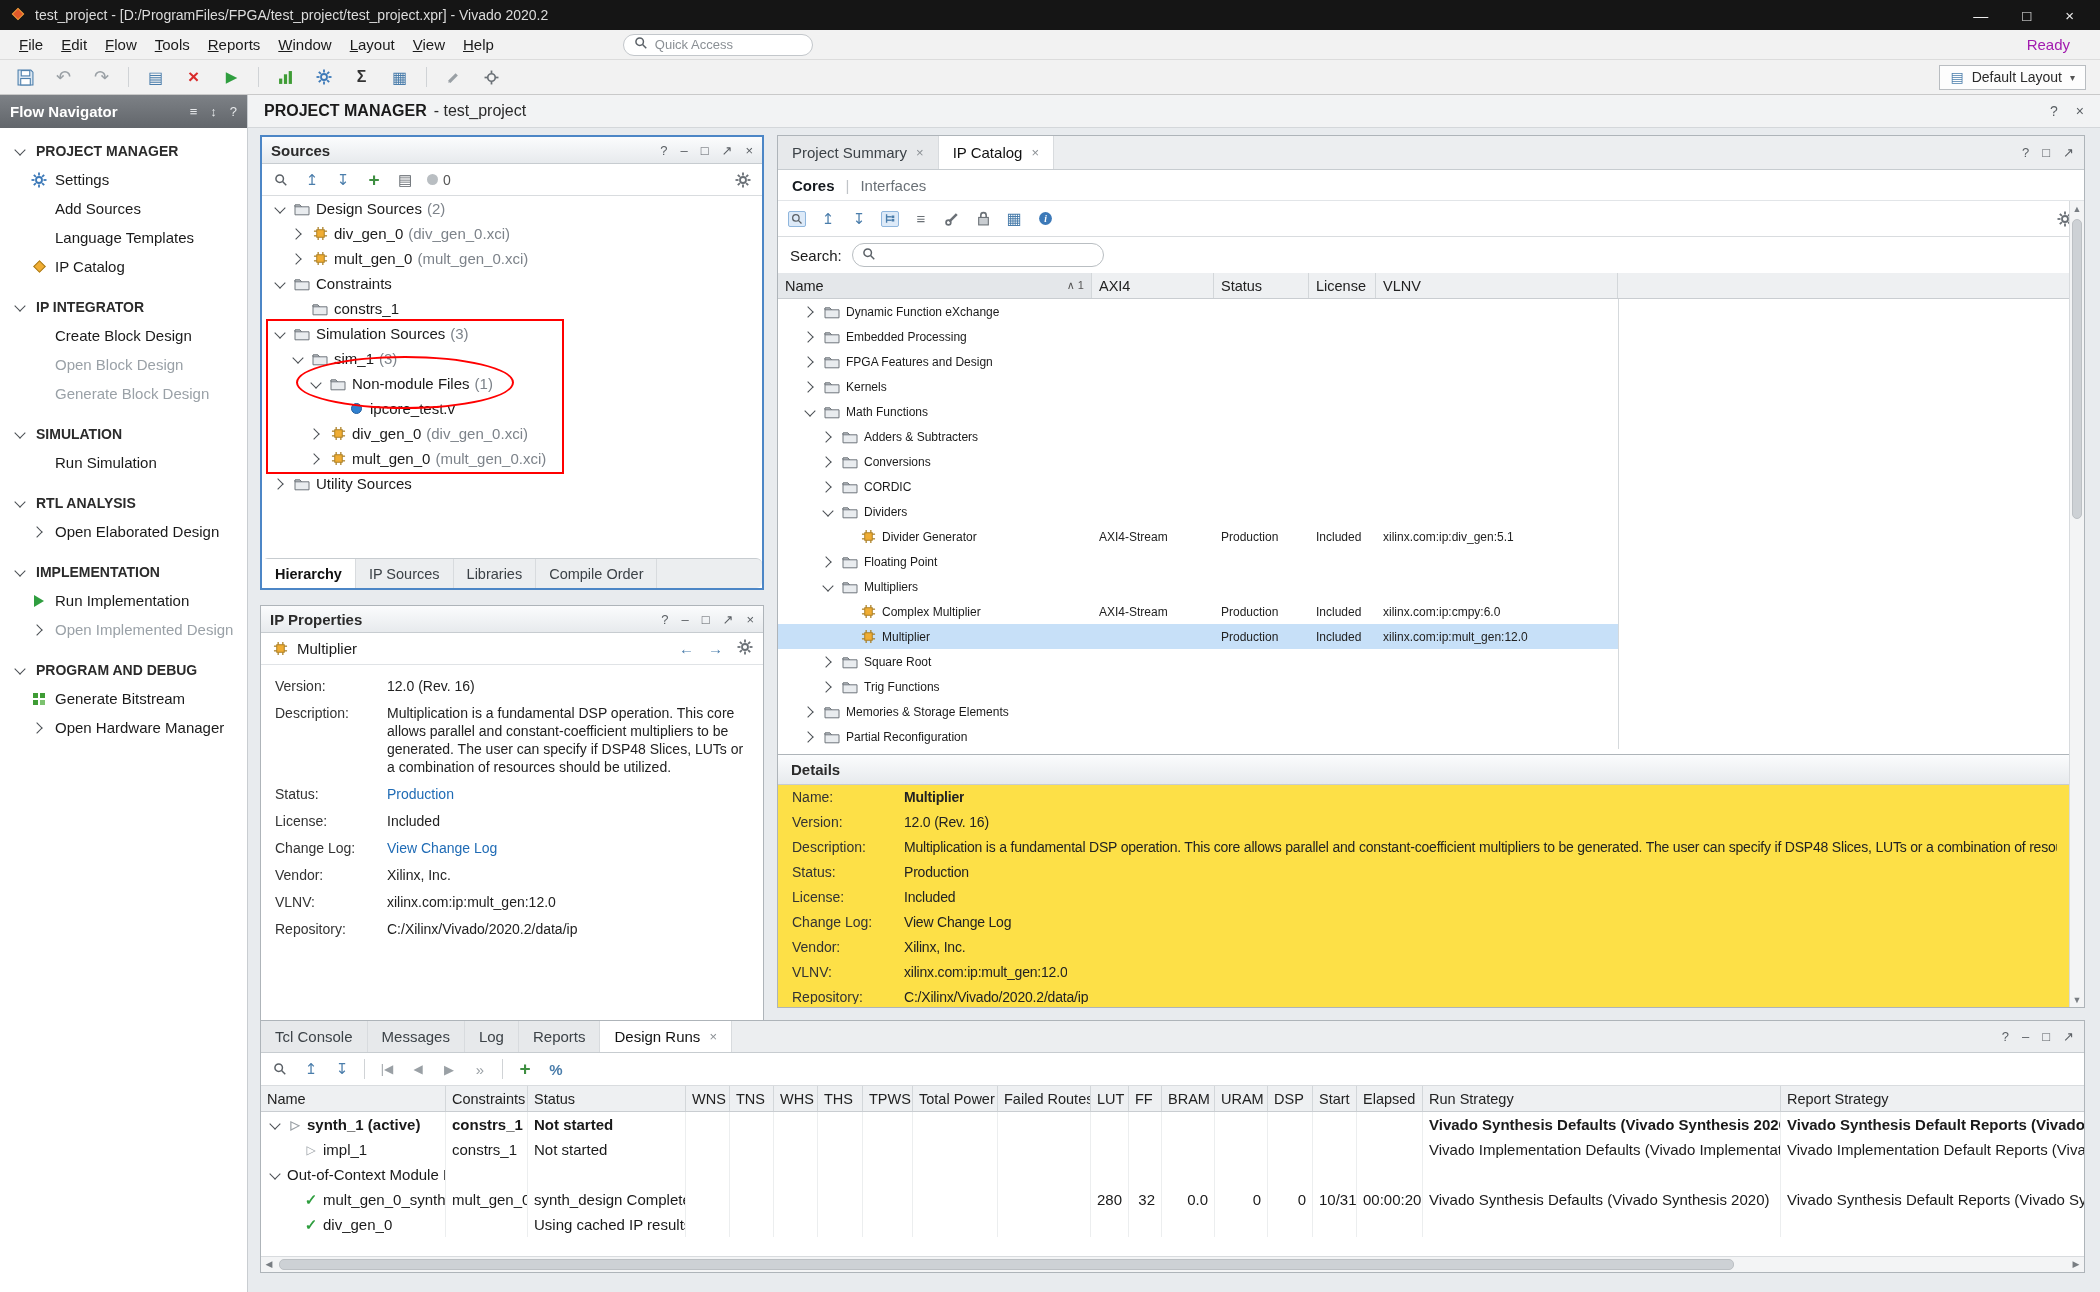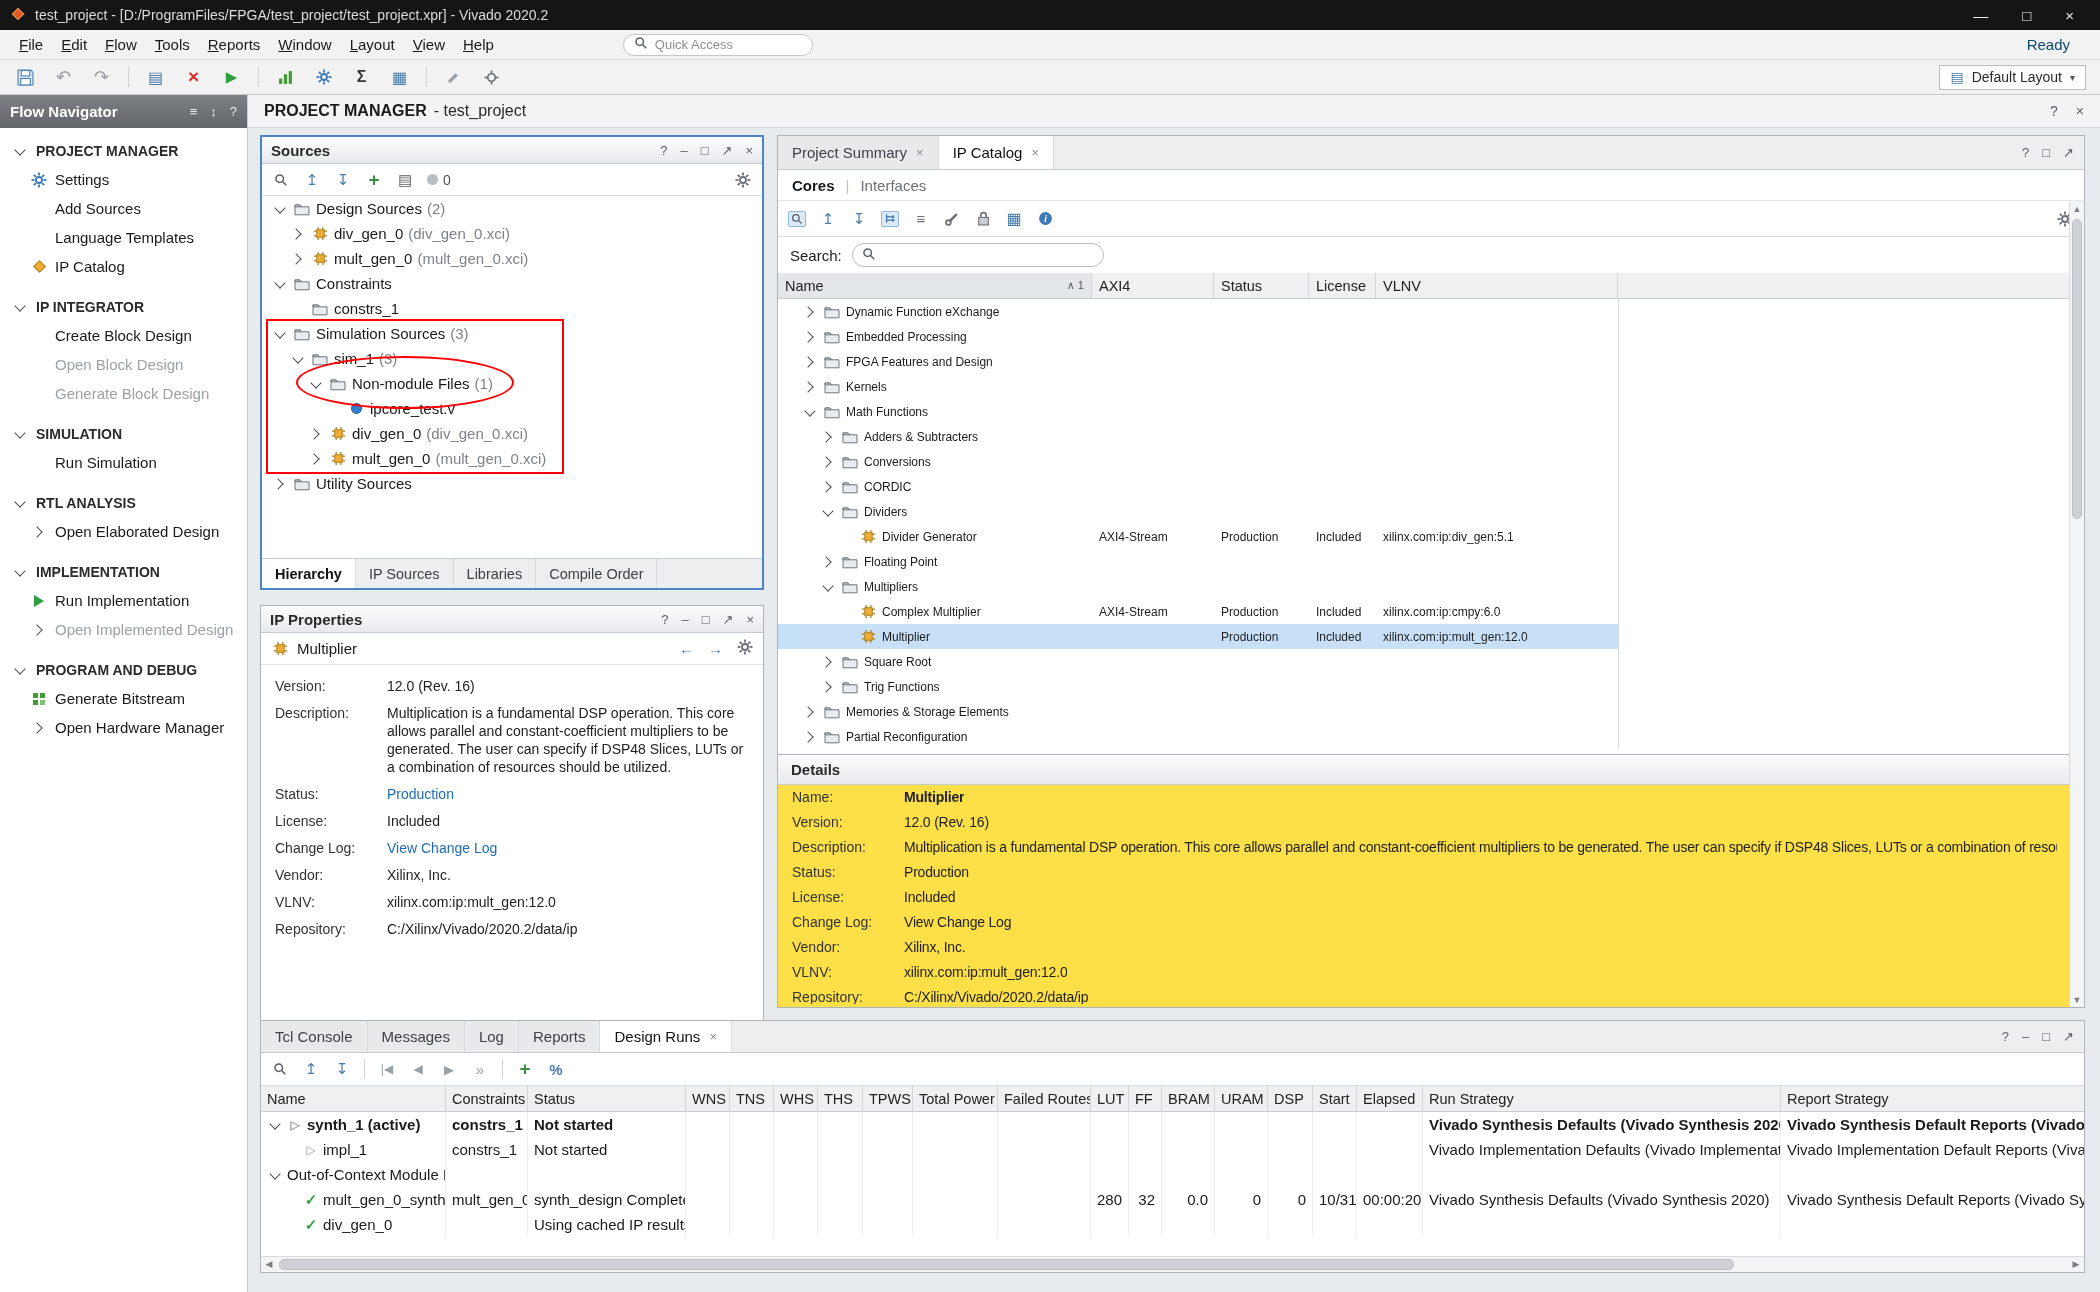--- a/index.html
+++ b/index.html
@@ -9,21 +9,21 @@
   
   #titlebar{height:30px;background:#151515;display:flex;align-items:center;padding:0 10px;color:#dcdcdc;font-size:14px;gap:9px;}
   #titlebar .win-btns{margin-left:auto;display:flex;gap:34px;padding-right:16px;color:#ececec;font-size:15px;}
   #titlebar .win-btns span{cursor:default;}
 
   
   #menubar{height:30px;background:#f2f2f2;display:flex;align-items:center;padding:0 10px;border-bottom:1px solid #dcdcdc;}
   .menu-item{display:inline-block;padding:4px 9px;font-size:15px;color:#1a1a1a;}
   .menu-item::first-letter{text-decoration:underline;}
   #quick-access{margin-left:120px;width:190px;height:22px;border:1px solid #c3c7cb;border-radius:11px;background:#fff;display:flex;align-items:center;gap:7px;padding:0 10px;color:#8a8f94;font-size:13px;}
-  #ready{margin-left:auto;padding-right:20px;font-size:15px;color:#0c4a6e;text-align:right;}
+  #ready{margin-left:auto;padding-right:20px;font-size:15px;color:#a21caf;text-align:right;}
 
   
   #toolbar{height:35px;background:#f2f2f2;border-bottom:1px solid #c9c9c9;display:flex;align-items:center;padding:0 14px;gap:15px;}
   .tb-ic{width:23px;height:23px;display:inline-flex;align-items:center;justify-content:center;font-size:17px;color:#555;}
   .tb-div{width:1px;height:20px;background:#d0d3d6;}
   #layout-select{margin-left:auto;border:1px solid #b9bdc1;background:#fdfdfd;height:25px;display:flex;align-items:center;gap:8px;padding:0 10px;font-size:14px;color:#2b2b2b;}
 
   
   #workspace{display:flex;height:1197px;}
   #flownav{width:248px;background:#fff;border-right:1px solid #c9cdd1;display:flex;flex-direction:column;flex:none;}
@@ -61,21 +61,21 @@
   .trow{height:25px;display:flex;align-items:center;gap:5px;font-size:15px;white-space:nowrap;}
   .exp{width:16px;height:16px;position:relative;flex:none;display:inline-block;}
   .exp.open::after,.exp.closed::after{content:'';position:absolute;width:7px;height:7px;border-right:1.8px solid #4a4f54;border-bottom:1.8px solid #4a4f54;}
   .exp.open::after{top:3px;left:4px;transform:rotate(45deg);}
   .exp.closed::after{top:4px;left:2px;transform:rotate(-45deg);}
   .ic{display:inline-flex;align-items:center;justify-content:center;width:18px;height:16px;flex:none;}
   .sfx{color:#7d838a;}
   .red-box{position:absolute;left:4px;top:123px;width:298px;height:155px;border:2px solid #f00;pointer-events:none;}
   .red-ellipse{position:absolute;left:34px;top:160px;width:218px;height:53px;border:2px solid #f00;border-radius:50%;pointer-events:none;}
 
-  .btabs{position:absolute;bottom:0;left:0;right:0;height:30px;background:#eceef0;border-top:1px solid #c7ccd0;display:flex;align-items:stretch;font-size:14.5px;}
+  .btabs{position:absolute;bottom:0;left:0;right:0;height:30px;background:#eceef0;border-top:1px solid #c7ccd0;display:flex;align-items:stretch;font-size:14.5px;border-radius:6px;}
   .btab{display:flex;align-items:center;padding:0 13px;color:#3c4247;border-right:1px solid #d8dbde;}
   .btab.active{background:#fff;font-weight:bold;color:#111;}
 
   
   .ip-sub{height:32px;display:flex;align-items:center;gap:8px;padding:0 10px;border-bottom:1px solid #e0e3e6;}
   #ipp-fields{padding:12px 14px;}
   .p-row{display:flex;margin-bottom:9px;line-height:18px;font-size:14px;}
   .d-label{width:112px;flex:none;color:#333;}
   .p-val{flex:1;color:#222;}
   .link{color:#1f6bb5;}

